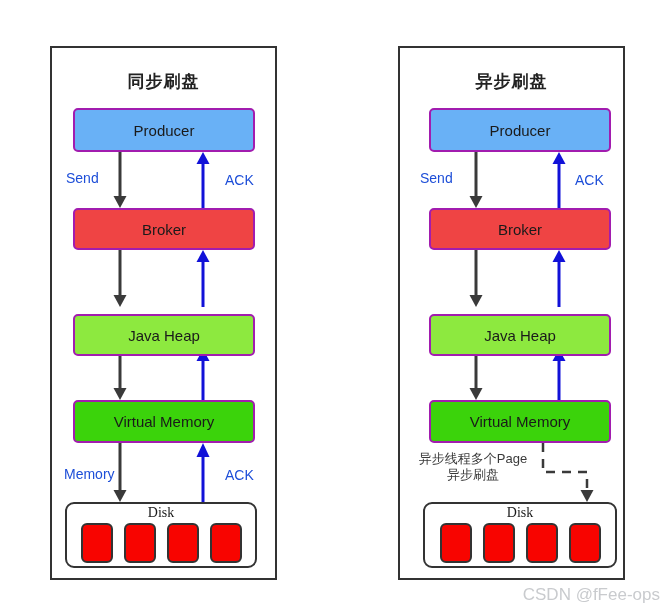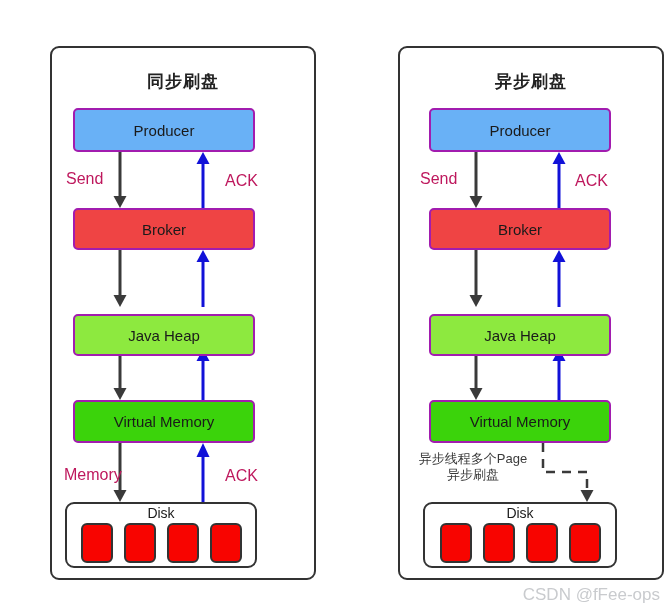--- a/index.html
+++ b/index.html
@@ -1,49 +1,49 @@
 <!DOCTYPE html>
 <html><head>
 <meta charset="utf-8">
 <style>
   html,body { margin:0; padding:0; background:#fff; }
   .canvas {
     position:relative; width:664px; height:612px; background:#ffffff;
     font-family:"Liberation Sans", sans-serif; overflow:hidden;
   }
   .panel {
-    position:absolute; top:46px; width:266px; height:534px;
-    border:2px solid #333333; border-radius:9px; background:#ffffff;
+    position:absolute; top:46px; width:227px; height:534px;
+    border:2px solid #333333; border-radius:0; background:#ffffff;
     box-sizing:border-box;
   }
   .panel-title {
     position:absolute; top:22px; left:0; right:0; text-align:center;
     font-size:17px; font-weight:bold; color:#222222; letter-spacing:1px;
   }
   .node {
     position:absolute; width:182px; height:44px; box-sizing:border-box;
     border:2px solid #a21caf; border-radius:5px; background:#ffffff;
     display:flex; align-items:center; justify-content:center;
     font-size:15px; color:#1a1a1a;
   }
   .node.producer { background:#69b1f6; }
   .node.broker   { background:#ef4444; }
   .node.heap     { background:#8de93f; }
   .node.vm       { background:#3bd30b; }
   .disk {
     position:absolute; box-sizing:border-box; background:#ffffff;
     border:2px solid #333333; border-radius:9px;
   }
-  .disk-label { text-align:center; font-size:14px; color:#1a1a1a; margin-top:1px; }
+  .disk-label { text-align:center; font-size:14px; color:#1a1a1a; margin-top:1px;font-family:Liberation Serif, serif; }
   .disk-cells { display:flex; justify-content:center; gap:11px; margin-top:2px; }
   .cell {
     width:32px; height:40px; box-sizing:border-box; background:#f80400;
     border:2px solid #333333; border-radius:6px;
   }
-  .flow-label { position:absolute; font-size:16px; color:#be185d; }
+  .flow-label { position:absolute; font-size:14px; color:#1d4ed8; }
   .note {
     position:absolute; top:403px; left:0; width:146px; text-align:center;
     font-size:13px; line-height:16px; color:#3a3a3a;
   }
   .arrows { position:absolute; left:0; top:0; width:223px; height:530px; }
   .watermark {
     position:absolute; top:585px; right:4px; font-size:17px; color:#c9cbce;
   }
   
   .panel.sync  { left:50px; }

